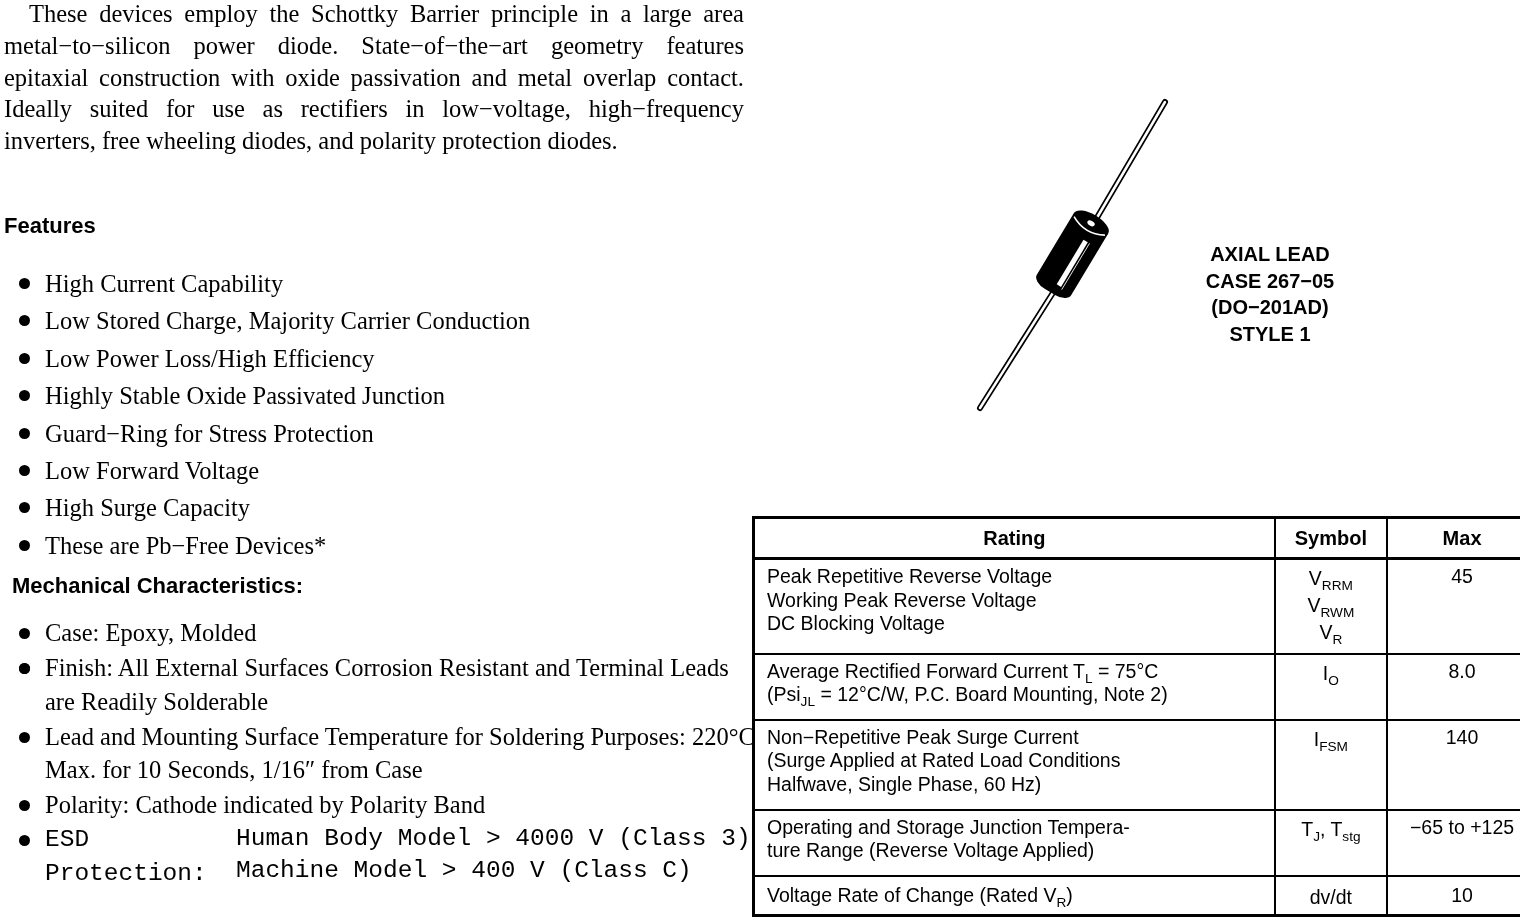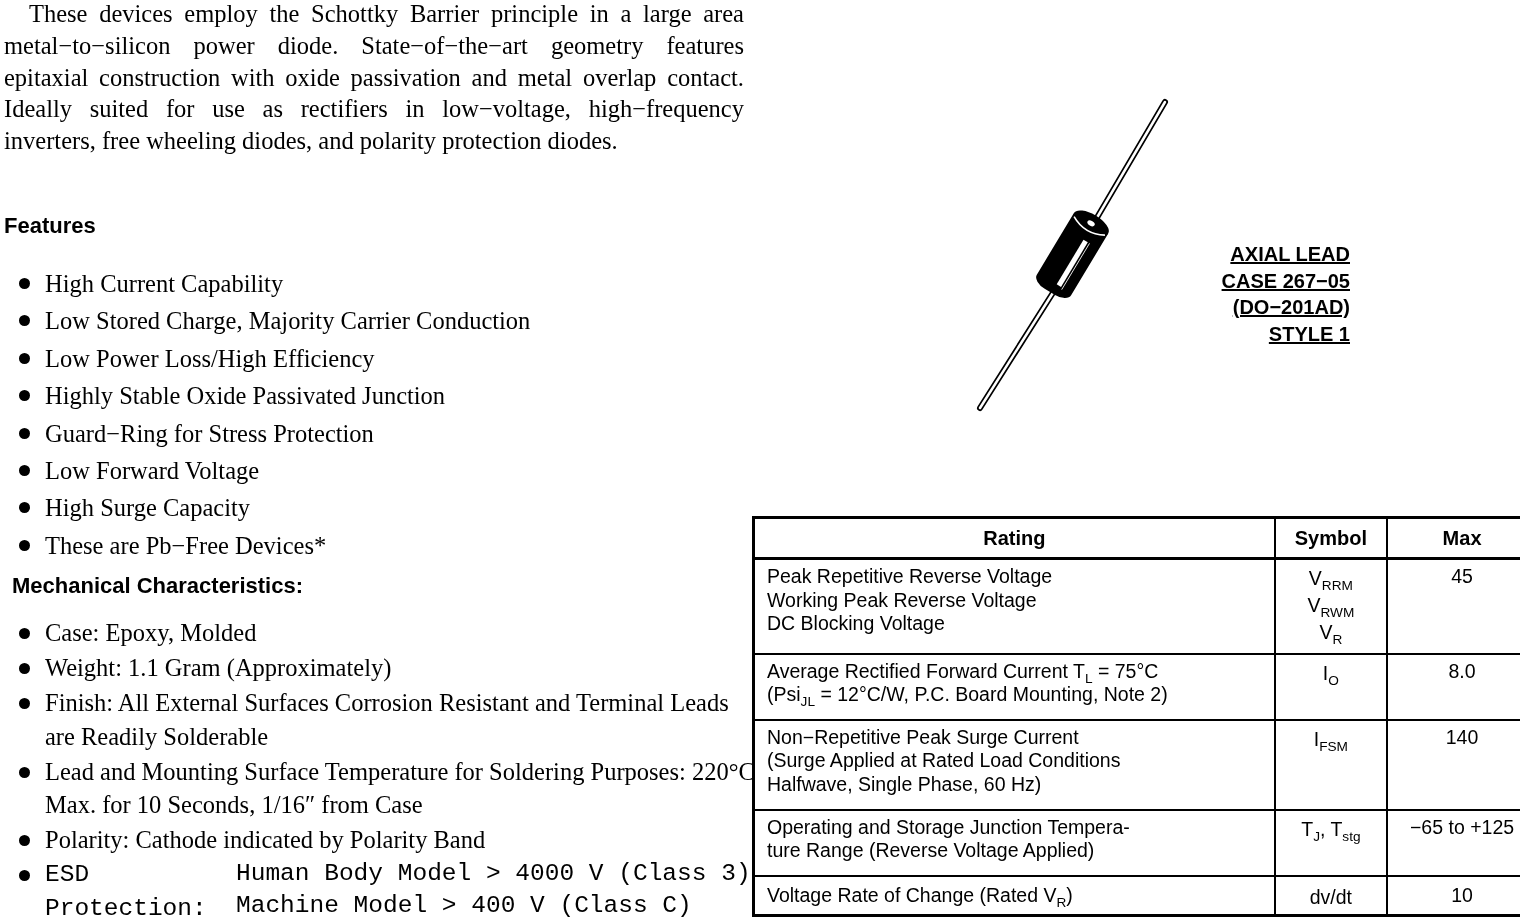--- a/index.html
+++ b/index.html
@@ -28,22 +28,22 @@
 
   #mech-list { top: 604px; width: 740px; }
   #mech-list li { line-height: 33.5px; margin-bottom: 1.5px; }
   #mech-list li .bullet { top: 12px; }
   .esd-row { display: flex; font-family: Liberation Mono, monospace; }
   .esd-label { width: 191px; flex: none; }
   .esd-values div { line-height: 32px; }
 
   #diode-figure { position: absolute; left: 960px; top: 90px; width: 230px; height: 330px; }
   #case-caption {
-    position: absolute; left: 1190px; top: 241px; width: 160px; text-align: right;
-    font-weight: bold; font-size: 20px; line-height: 26.5px; text-decoration: underline;
+    position: absolute; left: 1190px; top: 241px; width: 160px; text-align: center;
+    font-weight: bold; font-size: 20px; line-height: 26.5px;
   }
 
   #ratings-table {
     position: absolute; left: 752px; top: 516px; width: 865px;
     border-collapse: collapse; font-size: 19.5px; border: 3px solid #000;
   }
   #ratings-table th, #ratings-table td { border: 2px solid #000; vertical-align: top; padding: 0; }
   #ratings-table th { font-weight: bold; font-size: 20px; height: 38px; vertical-align: middle; text-align: center; border-bottom: 3px solid #000; }
   #ratings-table td.rating { padding: 5px 12px 8px 12px; line-height: 23.5px; text-align: left; }
   #ratings-table td.sym, #ratings-table td.max, #ratings-table td.unit { text-align: center; padding-top: 5px; line-height: 23.5px; }
@@ -67,21 +67,21 @@
   <li><span class="bullet"></span><span>Highly Stable Oxide Passivated Junction</span></li>
   <li><span class="bullet"></span><span>Guard−Ring for Stress Protection</span></li>
   <li><span class="bullet"></span><span>Low Forward Voltage</span></li>
   <li><span class="bullet"></span><span>High Surge Capacity</span></li>
   <li><span class="bullet"></span><span>These are Pb−Free Devices*</span></li>
 </ul>
 
 <h3 id="mech-heading" class="heading sans">Mechanical Characteristics:</h3>
 <ul id="mech-list" class="blist serif">
   <li><span class="bullet"></span><span>Case: Epoxy, Molded</span></li>
-  <li><span class="bullet"></span><span>Weight: 1.1 Gram (Approximately)</span></li>
+  <li><span class="bullet"></span></li>
   <li style="width:690px"><span class="bullet"></span><span>Finish: All External Surfaces Corrosion Resistant and Terminal Leads are Readily Solderable</span></li>
   <li style="width:712px"><span class="bullet"></span><span>Lead and Mounting Surface Temperature for Soldering Purposes: 220°C Max. for 10 Seconds, 1/16″ from Case</span></li>
   <li><span class="bullet"></span><span>Polarity: Cathode indicated by Polarity Band</span></li>
   <li>
     <span class="bullet"></span>
     <div class="esd-row">
       <span class="esd-label">ESD Protection:</span>
       <div class="esd-values">
         <div>Human Body Model &gt; 4000 V (Class 3)</div>
         <div>Machine Model &gt; 400 V (Class C)</div>

